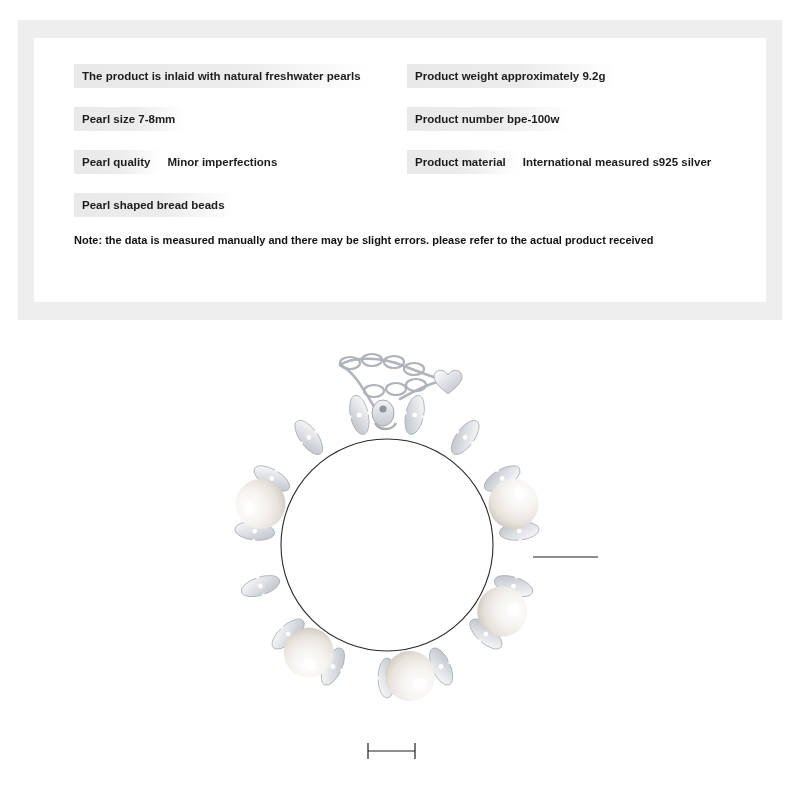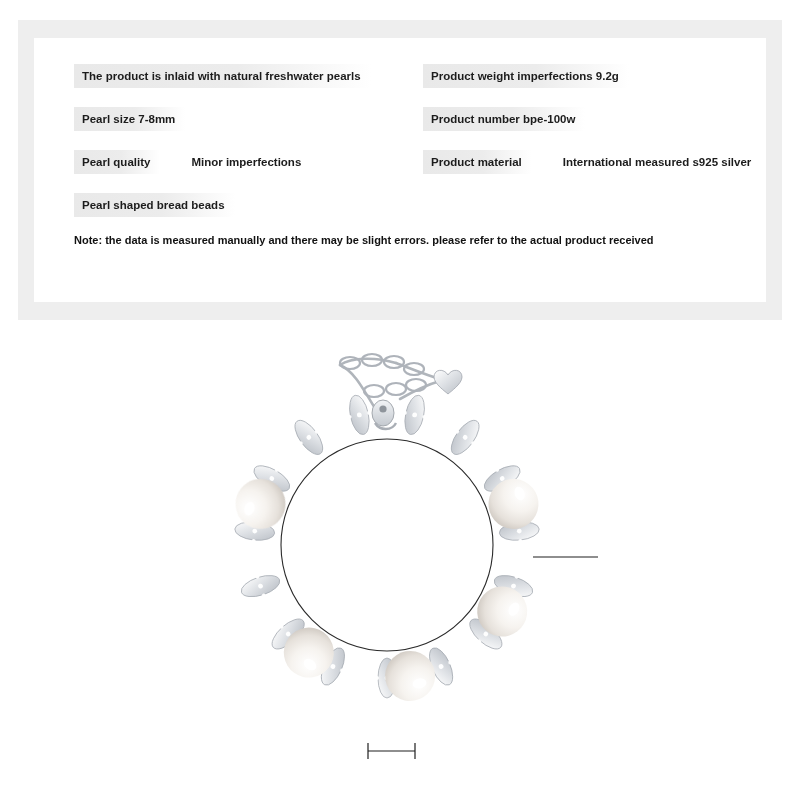--- a/index.html
+++ b/index.html
@@ -29,21 +29,21 @@
   .spec-card {
     width: 100%;
     height: 100%;
     background: #ffffff;
     box-sizing: border-box;
     padding: 26px 40px 0 40px;
     position: relative;
   }
   .spec-grid {
     display: flex;
-    gap: 9px;
+    gap: 0px;
   }
   .spec-col {
     width: 50%;
     display: flex;
     flex-direction: column;
     gap: 23px;
   }
   .spec-col.right {
     padding-left: 14px;
   }
@@ -60,21 +60,20 @@
     line-height: 20px;
     padding: 2px 10px 2px 8px;
     background: linear-gradient(90deg, #e9e9e9 0%, #ececec 55%, rgba(236,236,236,0) 100%);
     white-space: nowrap;
   }
   .spec-value {
     font-size: 11.5px;
     font-weight: bold;
     color: #1c1c1c;
     white-space: nowrap;
-    margin-left: 24px;
   }
   .spec-note {
     position: absolute;
     left: 40px;
     bottom: 56px;
     font-size: 11px;
     font-weight: bold;
     color: #111111;
     white-space: nowrap;
   }
@@ -116,21 +115,21 @@
           <span class="spec-value">Minor imperfections</span>
         </div>
         <div class="spec-row">
           <span class="spec-chip">Pearl shaped bread beads</span>
           <span class="spec-value"></span>
         </div>
       </div>
 
       <div class="spec-col right">
         <div class="spec-row">
-          <span class="spec-chip">Product weight imperfections 9.2g</span>
+          <span class="spec-chip">Product weight approximately 9.2g</span>
           <span class="spec-value"></span>
         </div>
         <div class="spec-row">
           <span class="spec-chip">Product number bpe-100w</span>
           <span class="spec-value"></span>
         </div>
         <div class="spec-row">
           <span class="spec-chip">Product material</span>
           <span class="spec-value">International measured s925 silver</span>
         </div>

